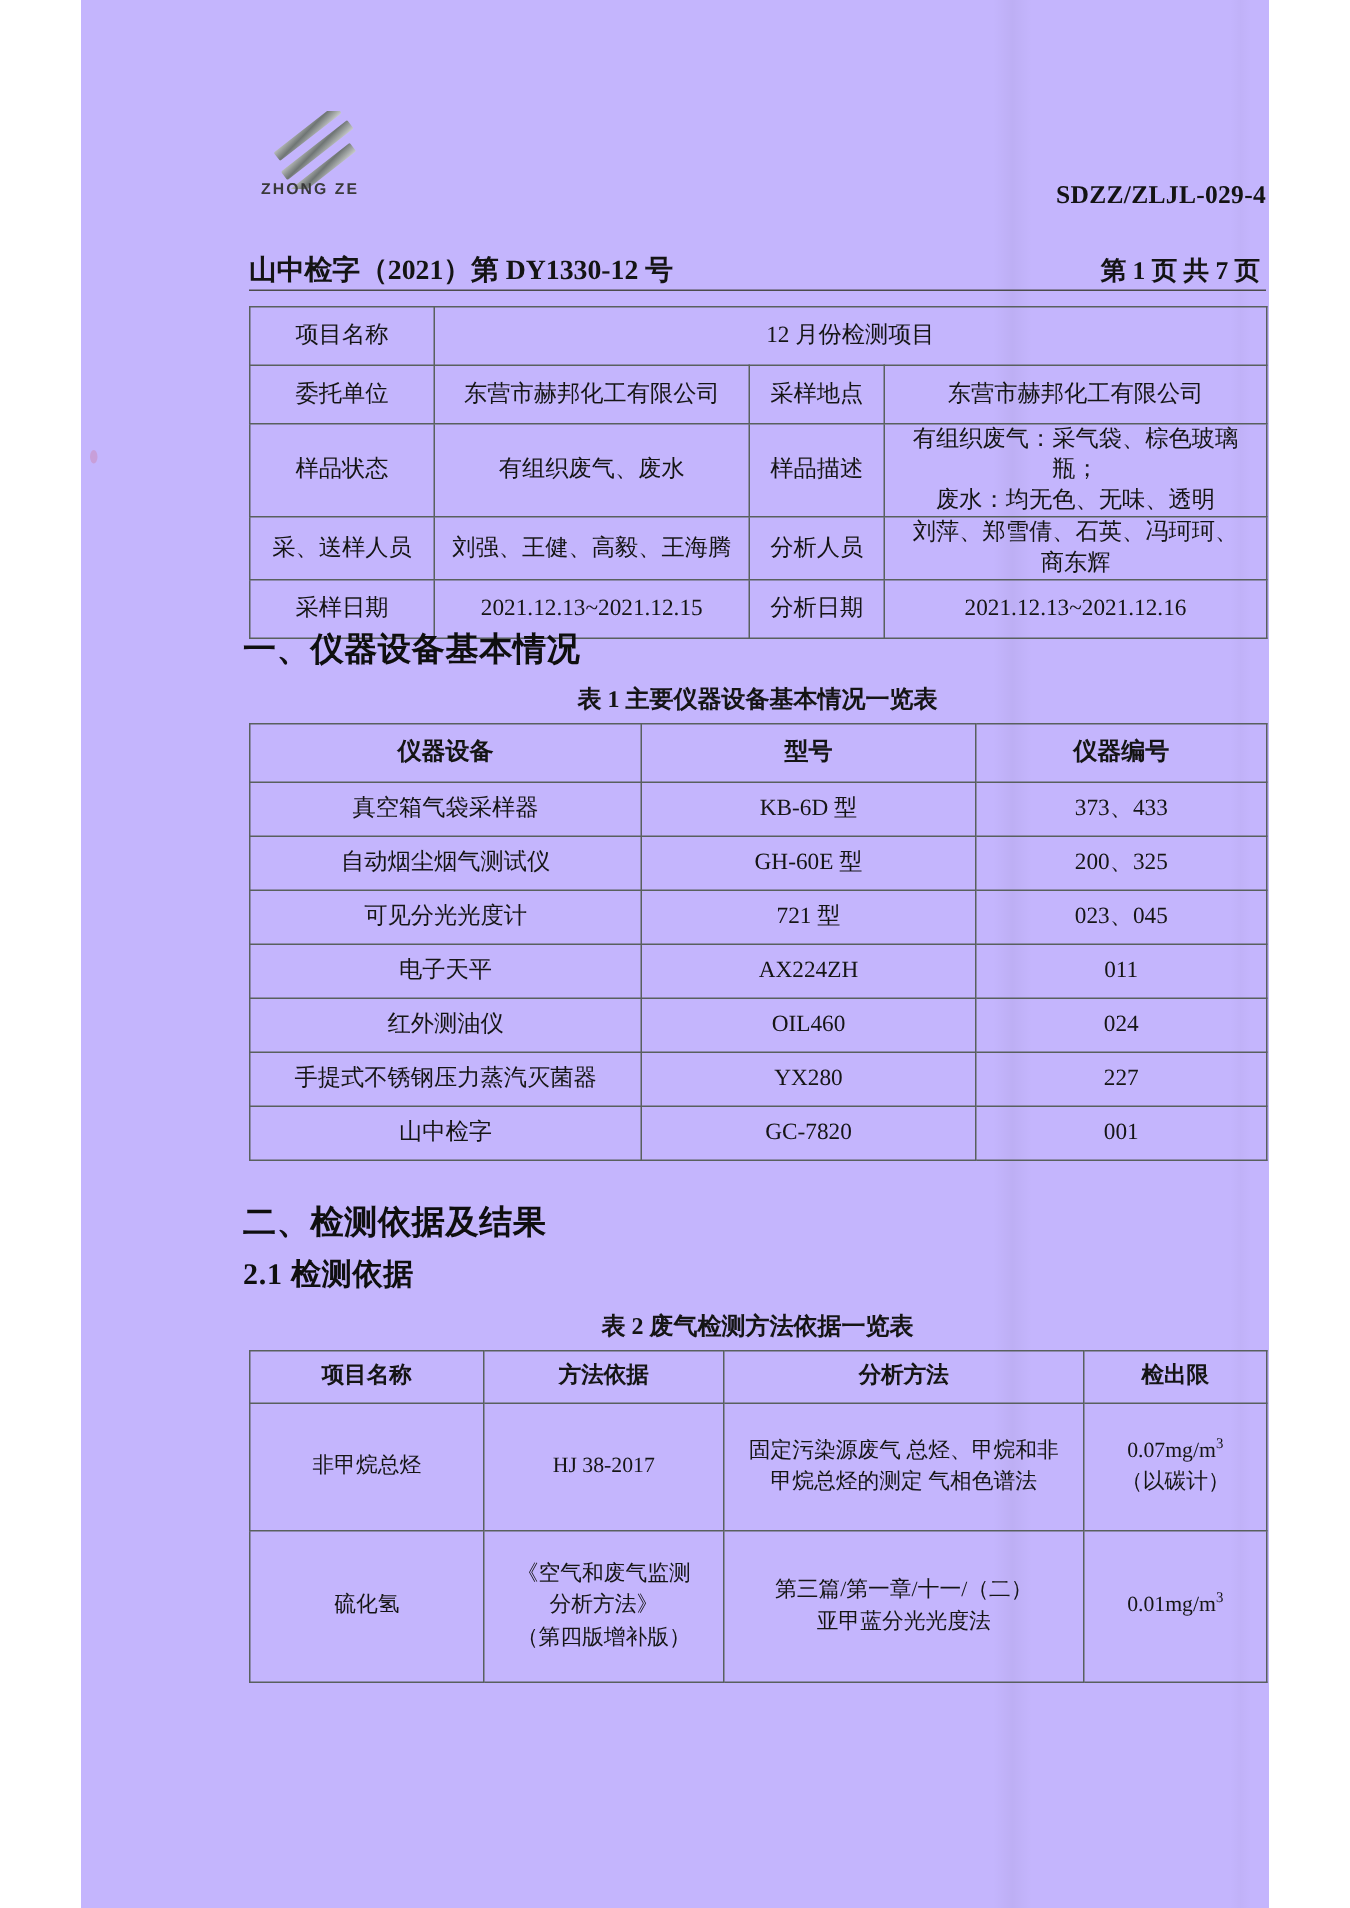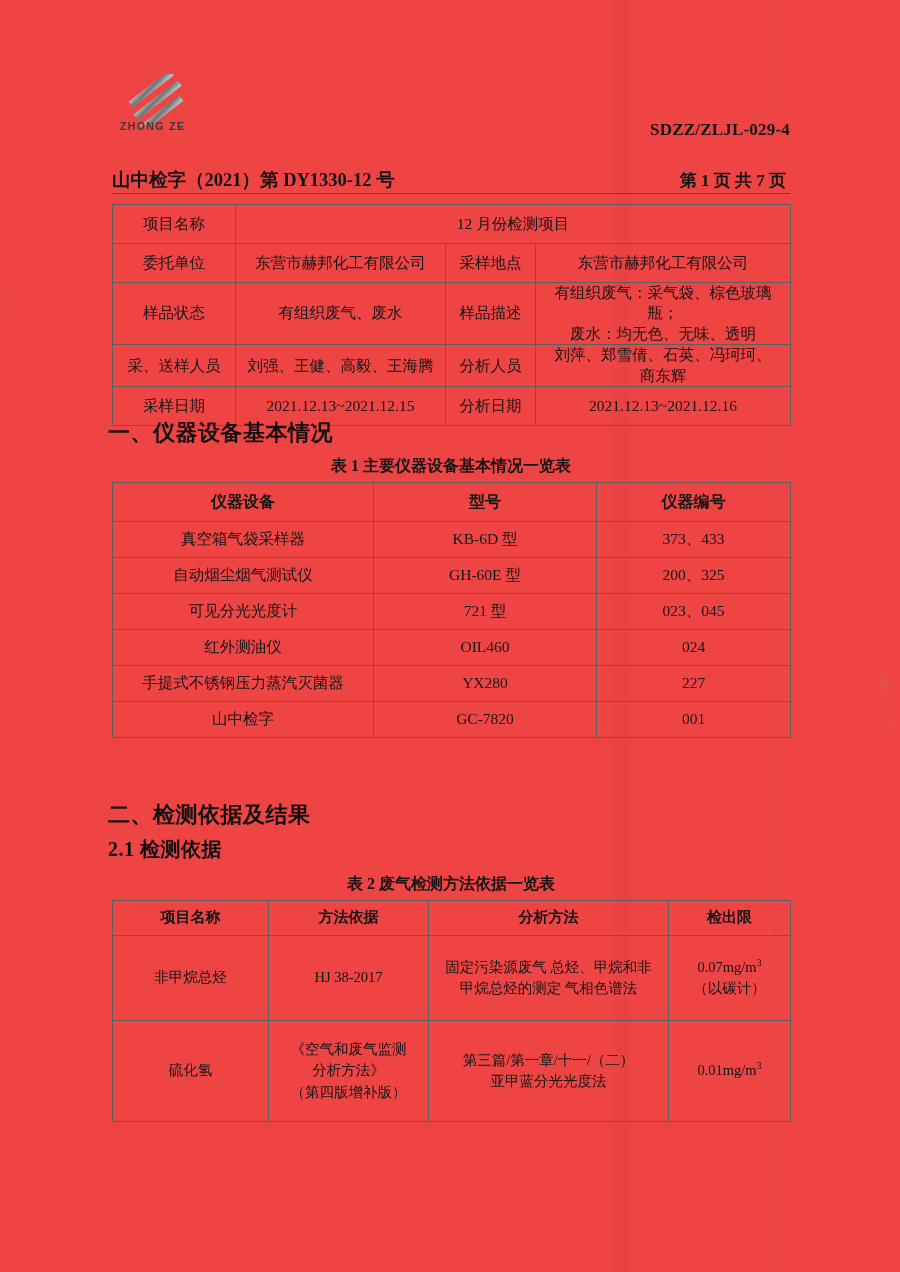--- a/index.html
+++ b/index.html
@@ -6,24 +6,24 @@
     margin: 0;
     padding: 0;
     background: #ffffff;
   }
   body {
     font-family: "Liberation Serif", "DejaVu Serif", serif;
     color: #1a1a1a;
   }
   .page {
     position: relative;
-    width: 900px;
+    width: 792px;
     height: 1272px;
     margin: 0 auto;
-    background: #ef4444;
+    background: #c4b5fd;
     overflow: hidden;
   }
   
   .crease {
     position: absolute;
     top: 0;
     bottom: 0;
     width: 26px;
     background: linear-gradient(to right, rgba(0,0,0,0.0), rgba(0,0,0,0.035), rgba(0,0,0,0.0));
     pointer-events: none;
@@ -299,20 +299,25 @@
           <td>自动烟尘烟气测试仪</td>
           <td>GH-60E 型</td>
           <td>200、325</td>
         </tr>
         <tr>
           <td>可见分光光度计</td>
           <td>721 型</td>
           <td>023、045</td>
         </tr>
         <tr>
+          <td>电子天平</td>
+          <td>AX224ZH</td>
+          <td>011</td>
+        </tr>
+        <tr>
           <td>红外测油仪</td>
           <td>OIL460</td>
           <td>024</td>
         </tr>
         <tr>
           <td>手提式不锈钢压力蒸汽灭菌器</td>
           <td>YX280</td>
           <td>227</td>
         </tr>
         <tr>

